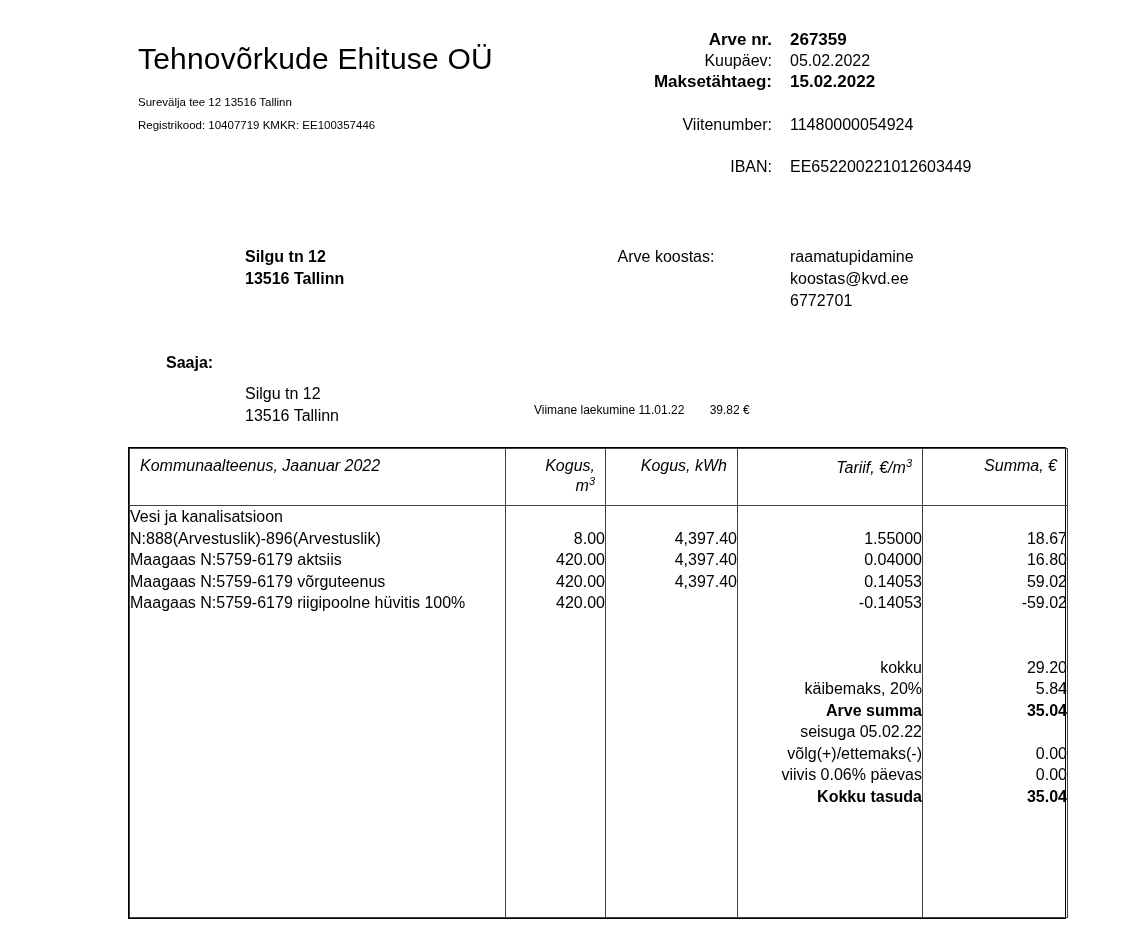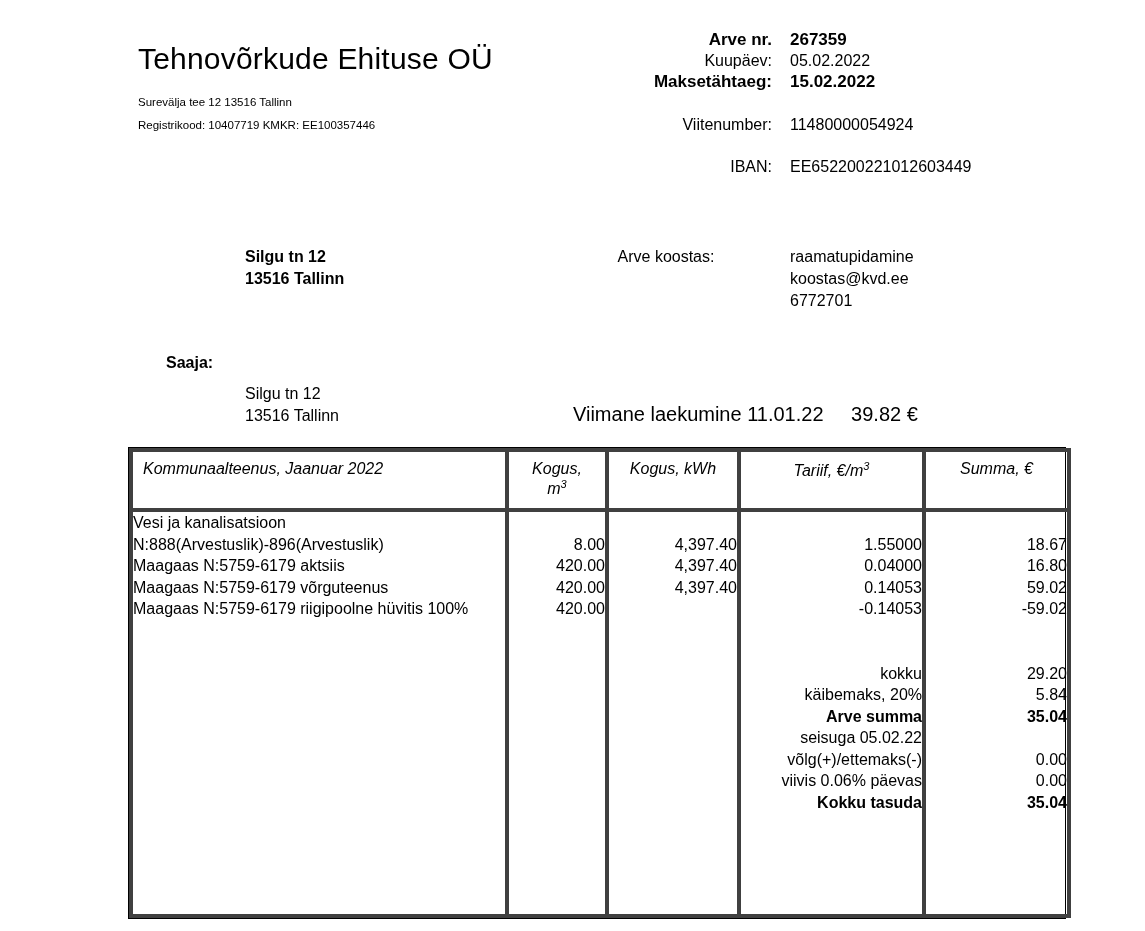--- a/index.html
+++ b/index.html
@@ -119,23 +119,23 @@
   }
   .saaja-addr {
     position: absolute;
     left: 245px;
     top: 383px;
     font-size: 16px;
     line-height: 22px;
   }
   .last-payment {
     position: absolute;
-    left: 573px;
+    left: 534px;
     top: 403px;
-    font-size: 20px;
+    font-size: 12px;
     white-space: nowrap;
   }
   .last-payment .lp-amount { margin-left: 22px; }
 
   
   .table-wrap {
     position: absolute;
     left: 128px;
     top: 447px;
     width: 938px;
@@ -143,34 +143,34 @@
     border: 1px solid #000;
     box-sizing: border-box;
   }
   table.invoice {
     border-collapse: collapse;
     width: 100%;
     height: 100%;
     table-layout: fixed;
   }
   table.invoice th, table.invoice td {
-    border: 4px solid #404040;
+    border: 1px solid #404040;
     vertical-align: top;
     padding: 0;
   }
   table.invoice thead th {
     font-style: italic;
     font-weight: normal;
     font-size: 16px;
     padding: 8px 10px 10px 10px;
     height: 48px;
     box-sizing: border-box;
   }
   th.col-desc { text-align: left; }
-  th.col-num  { }
+  th.col-num  { text-align: right; }
 
   .col-w-desc { width: 376px; }
   .col-w-kogus { width: 100px; }
   .col-w-kwh { width: 132px; }
   .col-w-tariif { width: 185px; }
   .col-w-summa { width: 145px; }
 
   sup { font-size: 11px; vertical-align: super; }
 
   td.body-cell {

